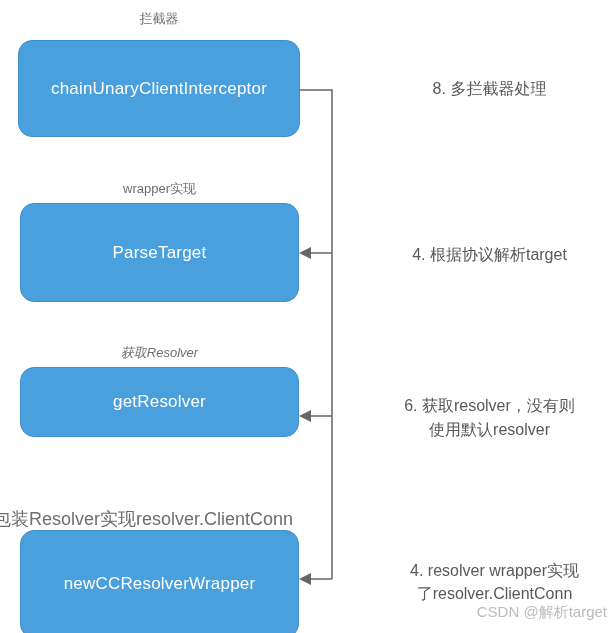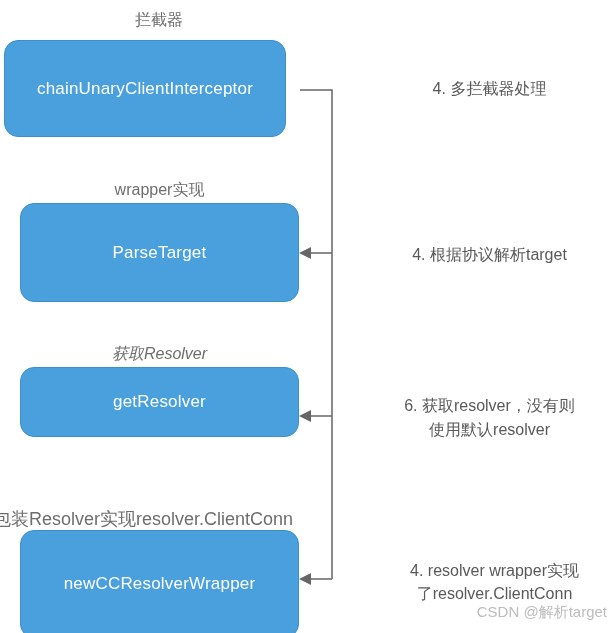--- a/index.html
+++ b/index.html
@@ -24,21 +24,21 @@
     align-items: center;
     justify-content: center;
     color: var(--box-text, #ffffff);
     font-size: 17px;
     letter-spacing: 0.2px;
     box-sizing: border-box;
   }
   .box-label {
     position: absolute;
     color: var(--label-text, #6e6e6e);
-    font-size: 16px;
+    font-size: 13px;
     white-space: nowrap;
     text-align: center;
   }
   .note {
     position: absolute;
     color: var(--note-text, #595959);
     font-size: 16px;
     line-height: 24px;
     text-align: center;
   }
@@ -50,21 +50,21 @@
     font-size: 15px;
     white-space: nowrap;
   }
   svg.connector {
     position: absolute;
     left: 0;
     top: 0;
     pointer-events: none;
   }
   
-  #box-1 { left: 4px;  top: 40px;  width: 282px; height: 97px; align-items: center; }
+  #box-1 { left: 18px;  top: 40px;  width: 282px; height: 97px; align-items: center; }
   #box-2 { left: 20px;  top: 203px; width: 279px; height: 99px; }
   #box-3 { left: 20px;  top: 367px; width: 279px; height: 70px; }
   #box-4 { left: 20px;  top: 530px; width: 279px; height: 108px; }
   
   #label-1 { left: 18px;  top: 10px;  width: 282px; }
   #label-2 { left: 20px;  top: 180px; width: 279px; }
   #label-3 { left: 20px;  top: 344px; width: 279px; font-style: italic; }
   #label-4 { left: -7px;  top: 507px; text-align: left; font-size: 18px; }
   
   #note-1 { left: 368px; top: 77px;  width: 243px; }
@@ -103,21 +103,21 @@
     <polygon points="299,253 311,247 311,259" fill="var(--line,#666666)"></polygon>
 
     <path d="M332,416 H309" fill="none" stroke="var(--line,#666666)" stroke-width="1.5"></path>
     <polygon points="299,416 311,410 311,422" fill="var(--line,#666666)"></polygon>
 
     <path d="M332,579 H309" fill="none" stroke="var(--line,#666666)" stroke-width="1.5"></path>
     <polygon points="299,579 311,573 311,585" fill="var(--line,#666666)"></polygon>
   </svg>
 
   <div class="note" id="note-1">
-    <div>4. 多拦截器处理</div>
+    <div>8. 多拦截器处理</div>
   </div>
   <div class="note" id="note-2">
     <div>4. 根据协议解析target</div>
   </div>
   <div class="note" id="note-3">
     <div>6. 获取resolver，没有则</div>
     <div>使用默认resolver</div>
   </div>
   <div class="note" id="note-4">
     <div>4. resolver wrapper实现</div>

